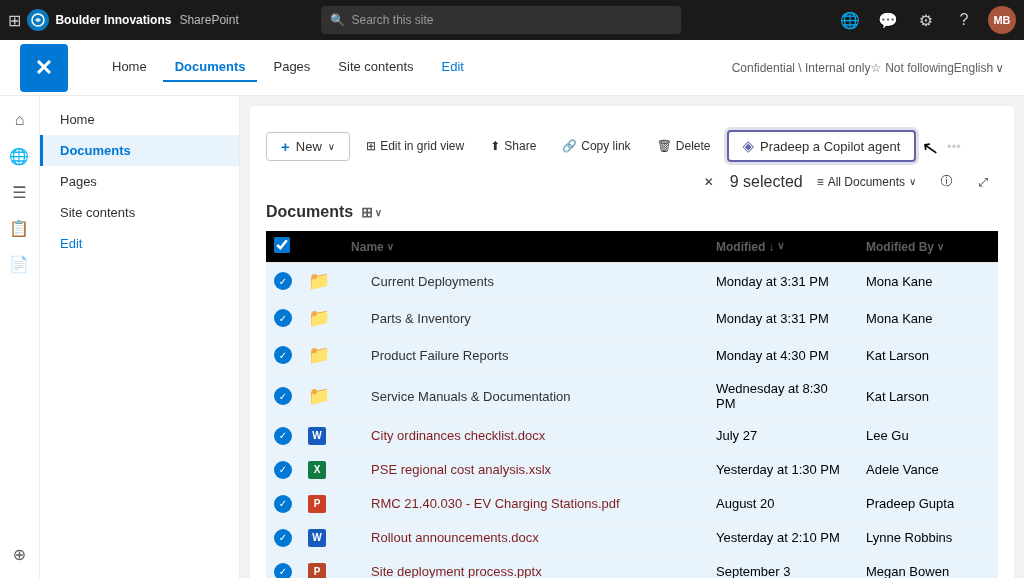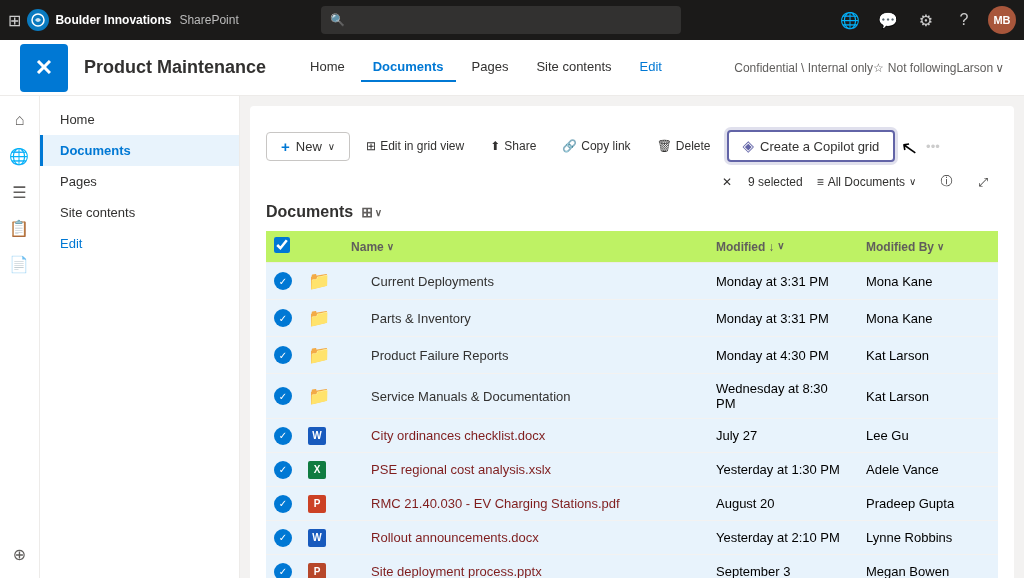--- a/index.html
+++ b/index.html
@@ -88,21 +88,21 @@
     }
 
     
     .btn-copilot {
       background: #fff; border: 2px solid #6264a7; border-radius: 4px;
       padding: 5px 14px; font-size: 13px; cursor: pointer; display: flex; align-items: center; gap: 6px;
       color: #323130; font-weight: 500; box-shadow: 0 0 0 3px rgba(98,100,167,0.2);
     }
 
     .toolbar-right { margin-left: auto; display: flex; align-items: center; gap: 6px; }
-    .selected-count { font-size: 12px; color: #323130; display: flex; align-items: center; gap: 4px; justify-content: center; }
+    .selected-count { font-size: 16px; color: #323130; display: flex; align-items: center; gap: 4px; justify-content: center; }
     .all-docs-btn {
       background: transparent; border: none; padding: 4px 8px; font-size: 12px;
       color: #323130; cursor: pointer; display: flex; align-items: center; gap: 4px; border-radius: 4px;
     }
 
     
     .docs-heading { display: flex; align-items: center; gap: 8px; margin-bottom: 10px; font-size: 16px; font-weight: 600; color: #323130; }
     .docs-view-btn { font-size: 14px; cursor: pointer; color: #605e5c; display: flex; align-items: center; gap: 2px; }
 
     
@@ -129,21 +129,21 @@
 
     .name-cell { display: flex; align-items: center; margin-left: 20px; }
     .name-text { color: #7f1d1d; cursor: pointer; }
     .folder-name { color: #323130; cursor: pointer; font-weight: 500; }
     .row-actions { display: flex; align-items: center; gap: 6px; margin-left: 8px; opacity: 0; }
     .row-action-btn { background: transparent; border: none; color: #605e5c; cursor: pointer; padding: 2px 4px; border-radius: 3px; font-size: 13px; }
 
     .col-sort { display: flex; align-items: flex-start; gap: 3px; cursor: pointer; }
     .col-header { display: flex; align-items: center; gap: 3px; cursor: pointer; }
 
-    .header-row th { background: #bef264; }
+    .header-row th { background: #000000; }
 
     
     .content::-webkit-scrollbar { width: 6px; }
     .content::-webkit-scrollbar-track { background: #f3f2f1; }
     .content::-webkit-scrollbar-thumb { background: #c8c6c4; border-radius: 3px; }
   </style>
 </head>
 <body>
 
 <div class="top-nav">
@@ -153,48 +153,48 @@
       <svg viewBox="0 0 14 14" fill="none" xmlns="http://www.w3.org/2000/svg">
         <circle cx="7" cy="7" r="6" stroke="#fff" stroke-width="1.5" fill="none"></circle>
         <path d="M4 7 Q7 3 10 7 Q7 11 4 7Z" fill="#fff" opacity="0.8"></path>
       </svg>
     </div>
     <span class="site-name">Boulder Innovations</span>
     <span class="sharepoint-label">SharePoint</span>
   </div>
   <div class="search-box">
     <span style="color:#999;font-size:12px;margin-right:6px;">🔍</span>
+    <input type="text" placeholder="Search this site" style="">
   </div>
   <div class="nav-icons">
     <div class="nav-icon">🌐</div>
     <div class="nav-icon">💬</div>
     <div class="nav-icon">⚙</div>
     <div class="nav-icon">?</div>
     <div class="avatar">MB</div>
   </div>
 </div>
 
 <div class="site-header">
   <div class="site-logo">✕</div>
-  <div class="site-title">Product Maintenance</div>
   <nav class="site-nav">
     <span class="site-nav-item">Home</span>
     <span class="site-nav-item active">Documents</span>
     <span class="site-nav-item">Pages</span>
     <span class="site-nav-item">Site contents</span>
     <span class="site-nav-item edit-link">Edit</span>
   </nav>
   <div class="site-meta">
     <span>Confidential \ Internal only</span>
     <span class="not-following">
       <span class="star">☆</span>
       <span>Not following</span>
     </span>
     <span class="lang-dropdown">
-      <span>Larson</span>
+      <span>English</span>
       <span>∨</span>
     </span>
   </div>
 </div>
 
 <div class="main-layout">
 
   <div class="sidebar-icons">
     <div class="sidebar-icon">⌂</div>
     <div class="sidebar-icon">🌐</div>
@@ -233,21 +233,21 @@
           <span>🔗</span>
           <span>Copy link</span>
         </button>
         <button class="toolbar-btn">
           <span>🗑</span>
           <span>Delete</span>
         </button>
 
         <button class="btn-copilot">
           <span style="color:#6264a7;font-size:15px;">◈</span>
-          <span>Create a Copilot grid</span>
+          <span>Pradeep a Copilot agent</span>
         </button>
         <span style="font-size:20px;transform:rotate(-10deg);display:inline-block;margin-top:4px;">↖</span>
         <span style="color:#ccc;margin:0 2px;">•••</span>
 
         <div class="toolbar-right">
           <button class="toolbar-btn">
             <span>✕</span>
           </button>
           <span class="selected-count">
             <span>9 selected</span>

